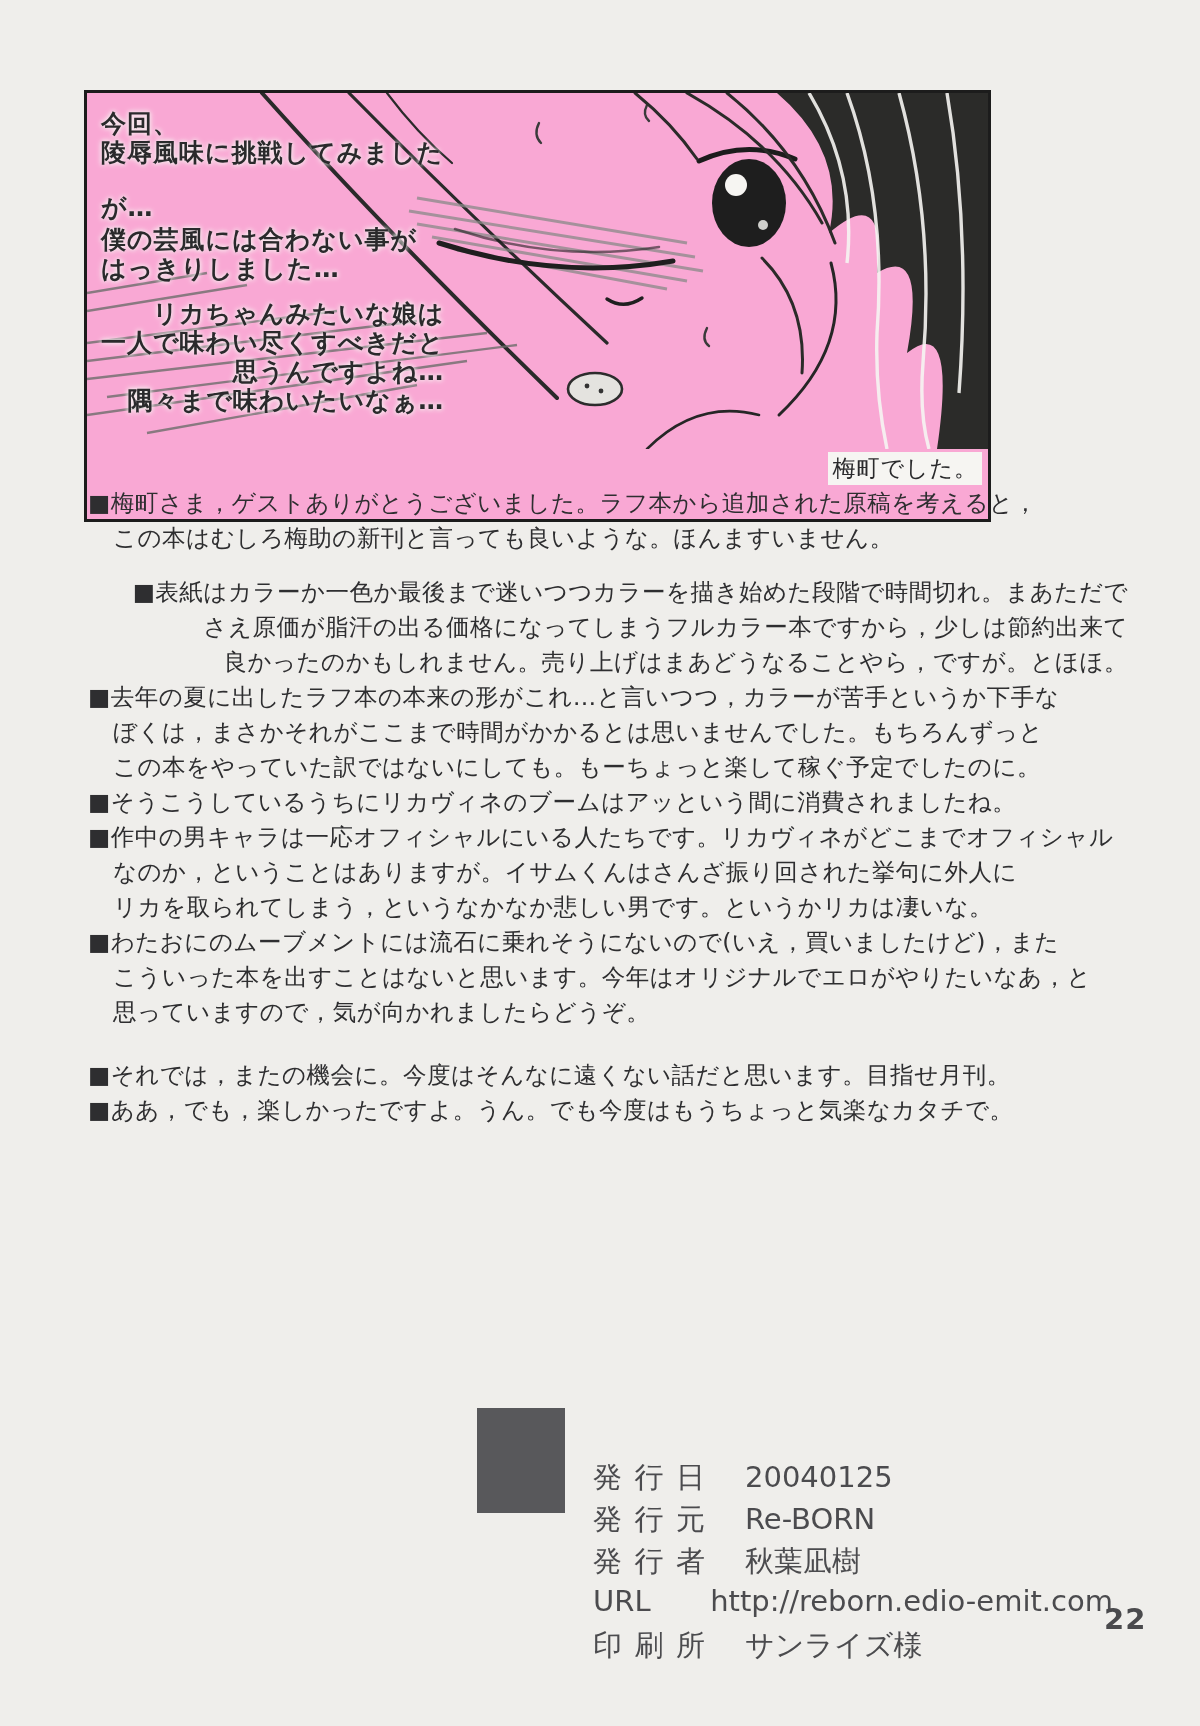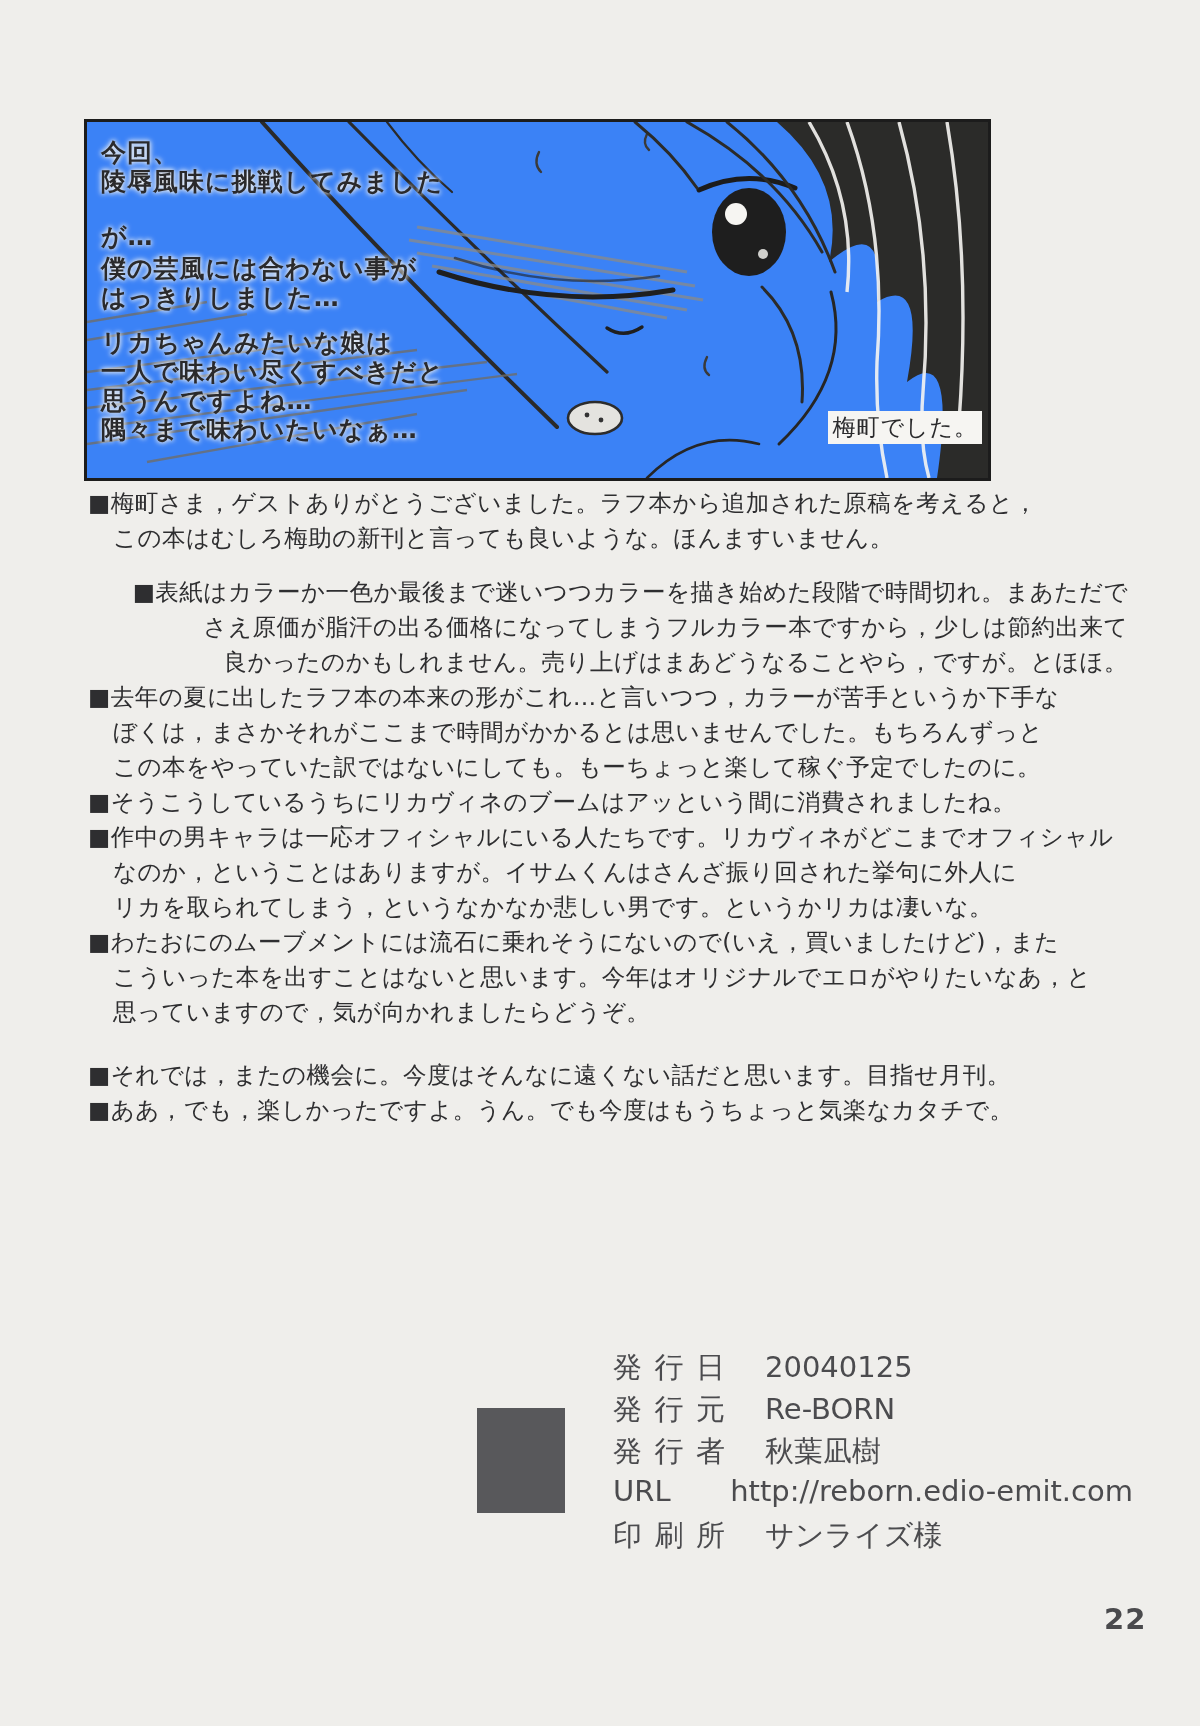--- a/index.html
+++ b/index.html
@@ -12,41 +12,41 @@
     color: #2e2e30;
   }
   .page {
     position: absolute; inset: 0;
     background: linear-gradient(180deg, #edecx 0%, #f0efec 3%, #f0efec 100%);
   }
 
   
   .illustration-panel {
     position: absolute;
-    left: 84px; top: 119px;
-    width: 907px; height: 362px;
+    left: 84px; top: 90px;
+    width: 907px; height: 432px;
     border: 3px solid #1c1c1c;
-    background: #3b82f6;
+    background: #f9a8d4;
     overflow: hidden;
   }
   .illustration-panel svg { position: absolute; inset: 0; }
   .hand {
     position: absolute;
     font-weight: 600;
     font-size: 25px;
     line-height: 29px;
     color: #2a2a2c;
     white-space: pre-line;
     letter-spacing: 1px;
     text-shadow: 0 0 4px #f6f5f2, 0 0 6px #f6f5f2;
   }
   .hand-a { left: 14px; top: 16px; }
   .hand-b { left: 14px; top: 100px; }
   .hand-c { left: 14px; top: 132px; }
-  .hand-d { left: 14px; top: 206px; }
+  .hand-d { left: 14px; top: 206px; text-align: right; }
   .signature {
     position: absolute;
     right: 6px; bottom: 34px;
     font-weight: 400;
     font-size: 23px;
     color: #2a2a2c;
     background: #f6f5f2;
     padding: 1px 4px;
     letter-spacing: 1px;
   }
@@ -71,23 +71,22 @@
 
   
   .colophon-square {
     position: absolute;
     left: 477px; top: 1408px;
     width: 88px; height: 105px;
     background: #58585b;
   }
   .colophon-rows {
     position: absolute;
-    left: 593px; top: 1348px;
+    left: 593px; top: 1458px;
     width: 520px;
-    margin-left: 20px;
   }
   .colophon-row {
     display: flex;
     align-items: baseline;
     height: 42px;
     font-size: 29px;
     color: #4b4b4e;
   }
   .colophon-label {
     display: inline-block;

